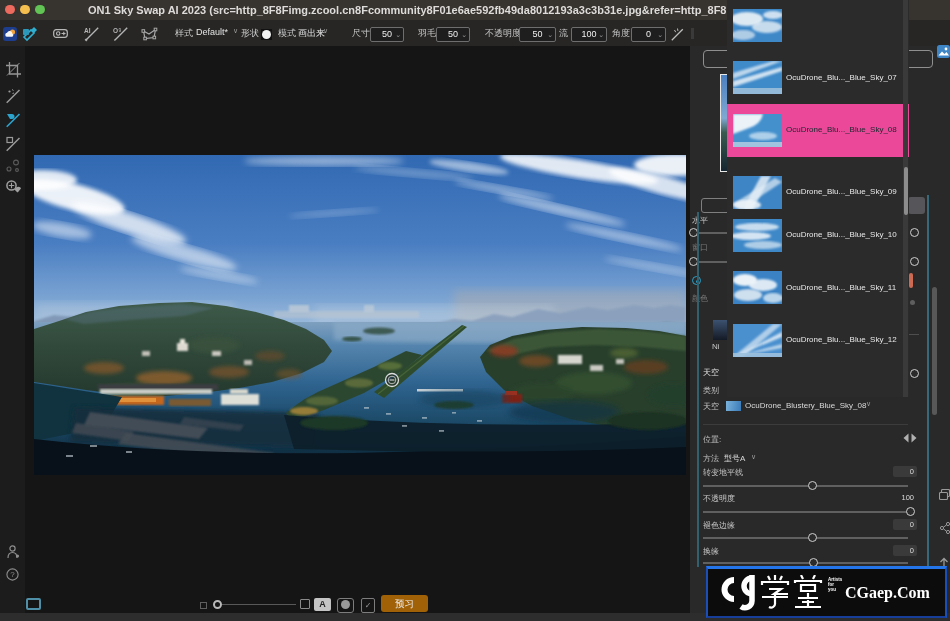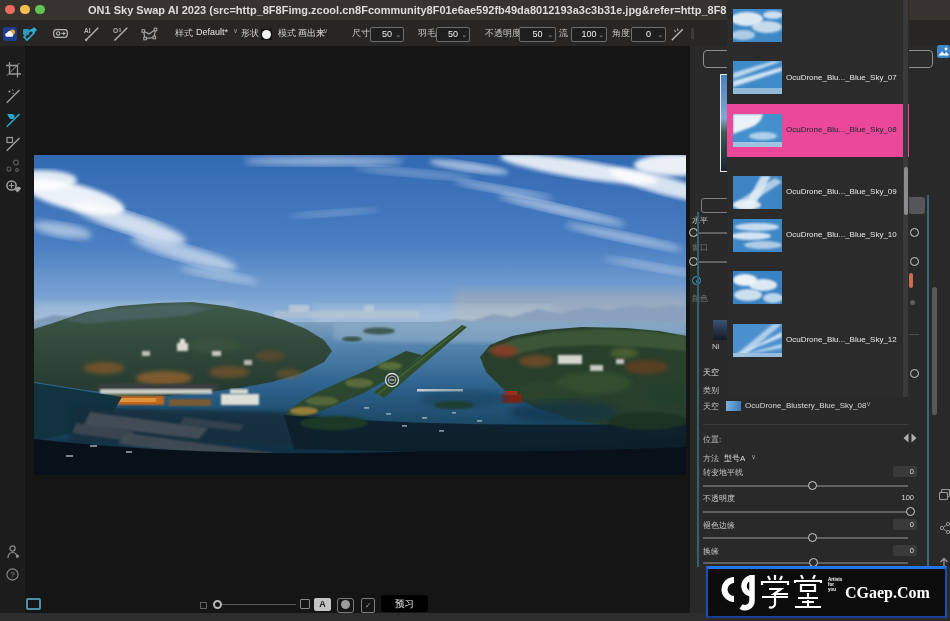--- a/index.html
+++ b/index.html
@@ -331,21 +331,21 @@
 
   <div class="abs" style="left:26px;top:598px;width:11px;height:8px;border:2px solid #4f90a8;border-radius:2px;"></div>
   <div class="abs" style="left:200px;top:601.5px;width:5px;height:5px;border:1px solid #5f5f5f;"></div>
   <div class="abs" style="left:212.5px;top:600px;width:5px;height:5px;border:2px solid #b9b9b9;border-radius:50%;"></div>
   <div class="abs" style="left:222px;top:603.5px;width:74px;height:1.5px;background:#585858;"></div>
   <div class="abs" style="left:300px;top:599px;width:8px;height:8px;border:1.2px solid #8a8a8a;border-radius:1px;"></div>
   <div class="abs" style="left:314px;top:597.5px;width:17px;height:13px;background:#c4c4c4;border-radius:2px;color:#222;font-size:9px;font-weight:bold;text-align:center;line-height:13px;">A</div>
   <div class="abs" style="left:337px;top:597.5px;width:15px;height:13px;border:1px solid #7d7d7d;border-radius:3px;"></div>
   <div class="abs" style="left:340.5px;top:599.5px;width:9px;height:9px;border-radius:50%;background:#9a9a9a;"></div>
   <div class="abs" style="left:361px;top:597.5px;width:12px;height:13px;border:1px solid #7d7d7d;border-radius:2px;color:#9a9a9a;font-size:8px;text-align:center;line-height:13px;">✓</div>
-  <div class="abs" style="left:381px;top:594.5px;width:47px;height:17px;background:#000000;border-radius:3px;color:#f0f0f0;font-size:9.5px;text-align:center;line-height:17px;">预习</div>
+  <div class="abs" style="left:381px;top:594.5px;width:47px;height:17px;background:#a16207;border-radius:3px;color:#f0f0f0;font-size:9.5px;text-align:center;line-height:17px;">预习</div>
   <div id="bottomedge" class="abs"></div>
 
   <div id="rpanel" class="abs"></div>
 
   <div class="abs" style="left:703px;top:50px;width:228px;height:16px;border:1px solid #8f8f8f;border-radius:4px;background:#2b2b2b;"></div>
 
   <svg class="abs" style="left:937px;top:45px;" width="13" height="13" viewBox="0 0 13 13">
     <rect width="13" height="13" rx="2.5" fill="#3f86c6"></rect>
     <circle cx="9" cy="4" r="1.4" fill="#fff"></circle>
     <path d="M1.5 10.5 l3.5-4 2.5 2.5 2-2 2.5 3.5z" fill="#fff"></path>
@@ -473,20 +473,21 @@
       <div class="dtext">OcuDrone_Blu..._Blue_Sky_10</div>
     </div>
     <div class="ditem" style="top:261.5px;">
       <svg class="dthumb" viewBox="0 0 49 33">
           <rect width="49" height="33" fill="#3a82c4"></rect>
         <ellipse filter="url(#b1)" cx="12" cy="9" rx="12" ry="6" fill="#f4f8fb" opacity="0.95"></ellipse>
         <ellipse filter="url(#b1)" cx="30" cy="14" rx="14" ry="6" fill="#eef4f9" opacity="0.9"></ellipse>
         <ellipse filter="url(#b1)" cx="15" cy="24" rx="14" ry="6" fill="#e8f0f6" opacity="0.85"></ellipse>
         <ellipse filter="url(#b1)" cx="40" cy="27" rx="10" ry="5" fill="#dcebf5" opacity="0.8"></ellipse>
         </svg>
+      <div class="dtext">OcuDrone_Blu..._Blue_Sky_11</div>
     </div>
     <div class="ditem" style="top:314px;">
       <svg class="dthumb" viewBox="0 0 49 33">
           <rect width="49" height="33" fill="#4a90cf"></rect>
         <path d="M0 33 L49 8 L49 13 L0 33z" fill="#eef4f9" opacity="0.8" filter="url(#b1)"></path>
         <path d="M0 33 L49 20 L49 24 L0 33z" fill="#e6eff6" opacity="0.7" filter="url(#b1)"></path>
         <path d="M0 33 L40 0 L49 0 L10 33z" fill="#f4f8fb" opacity="0.6" filter="url(#b1)"></path>
         <rect y="29" width="49" height="4" fill="#9cc0dc" opacity="0.9"></rect>
         </svg>
       <div class="dtext">OcuDrone_Blu..._Blue_Sky_12</div>

